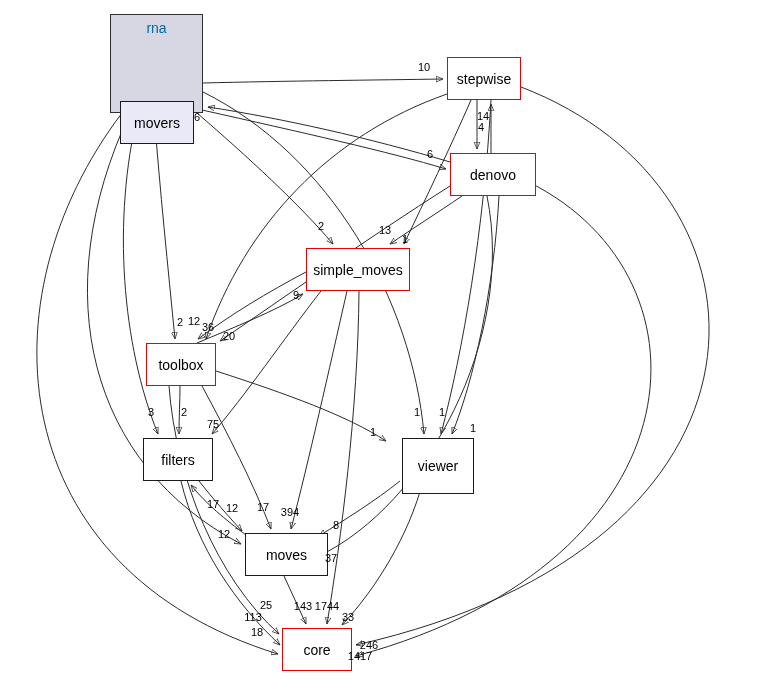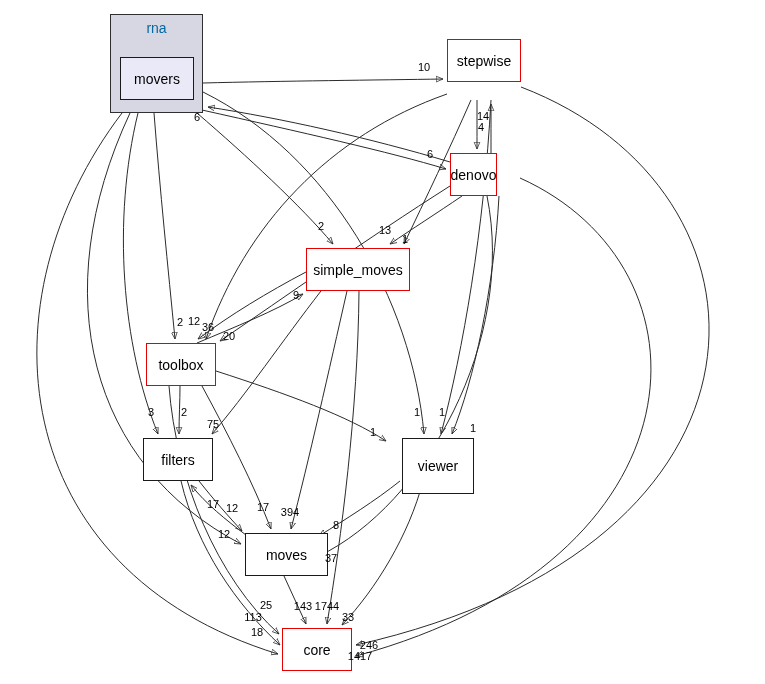--- a/index.html
+++ b/index.html
@@ -13,21 +13,21 @@
     position:absolute; left:110px; top:14px; width:93px; height:99px;
     background:#d7d7e4; border:1px solid #303030; box-sizing:border-box;
   }
   .cluster-label { text-align:center; margin-top:5px; font-size:14px; color:#0369a1; }
   .node {
     position:absolute; background:#ffffff; border:1px solid #1a1a1a;
     display:flex; align-items:center; justify-content:center;
     font-size:14px; color:#000; box-sizing:border-box; cursor:pointer;
   }
   .node.red { border-color:#e60000; }
-  .node.current { background:#e9e9f7; }
+  .node.current { background:#e9e9f7;margin-top:44px; }
   .elabel {
     position:absolute; transform:translate(-50%,-55%);
     font-size:11px; color:#000; white-space:nowrap; cursor:pointer;
   }
 </style>
 </head>
 <body>
 
 <div class="canvas">
 
@@ -72,22 +72,22 @@
     <path d="M423,481 C409,535 376,589 342,625" marker-end="url(#arr)"></path>
     <path d="M521,87 C790,190 800,545 356,645" marker-end="url(#arr)"></path>
     <path d="M520,178 C720,268 710,560 356,656" marker-end="url(#arr)"></path>
   </svg>
 
   <div class="cluster">
     <div class="cluster-label">rna</div>
   </div>
 
   <div class="node current" style="left:120px;top:57px;width:74px;height:43px">movers</div>
-  <div class="node red" style="left:447px;top:39px;width:74px;height:43px">stepwise</div>
-  <div class="node red" style="left:450px;top:153px;width:47px;height:43px">denovo</div>
+  <div class="node red" style="left:447px;top:57px;width:74px;height:43px">stepwise</div>
+  <div class="node red" style="left:450px;top:153px;width:86px;height:43px">denovo</div>
   <div class="node red" style="left:146px;top:343px;width:70px;height:43px">toolbox</div>
   <div class="node red" style="left:306px;top:248px;width:104px;height:43px">simple_moves</div>
   <div class="node" style="left:143px;top:438px;width:70px;height:43px">filters</div>
   <div class="node" style="left:402px;top:438px;width:72px;height:56px">viewer</div>
   <div class="node" style="left:245px;top:533px;width:83px;height:43px">moves</div>
   <div class="node red" style="left:282px;top:628px;width:70px;height:43px">core</div>
 
   <span class="elabel" style="left:424px;top:68px">10</span>
   <span class="elabel" style="left:197px;top:118px">6</span>
   <span class="elabel" style="left:430px;top:155px">6</span>

